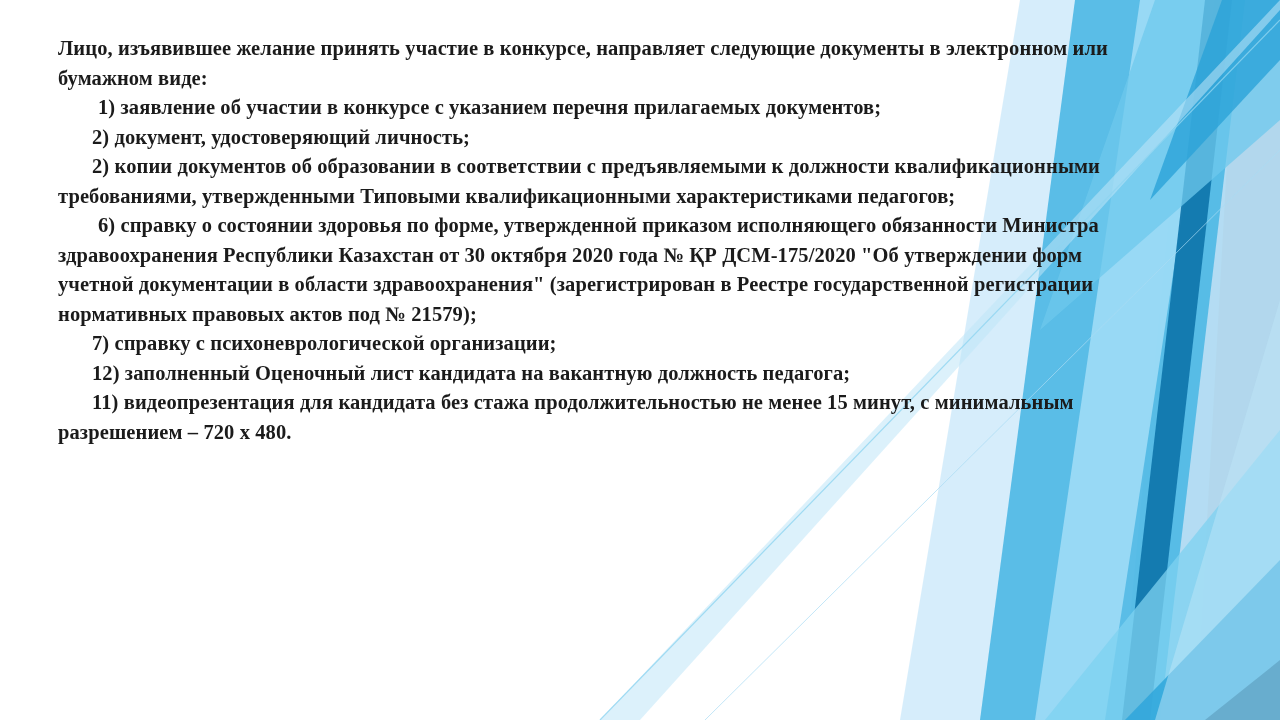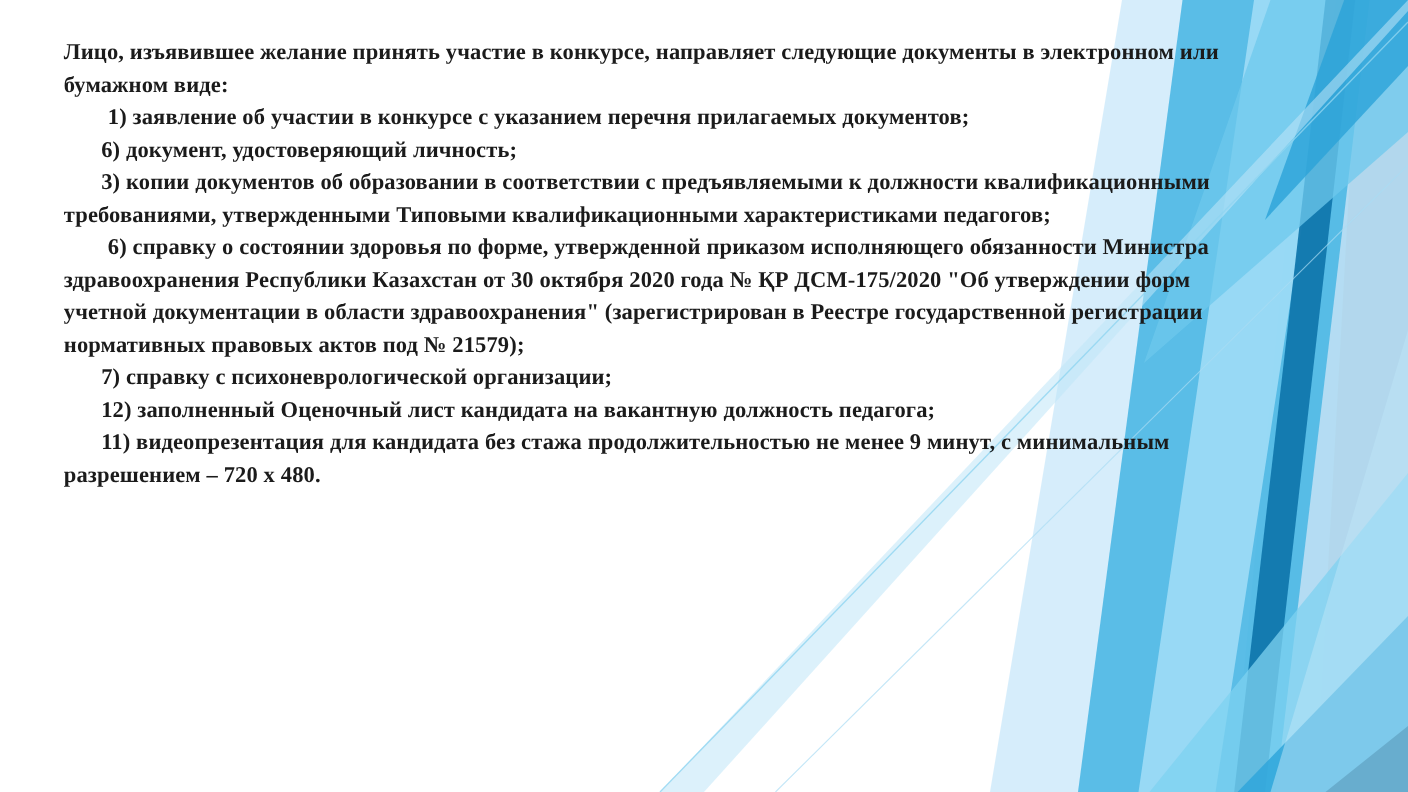--- a/index.html
+++ b/index.html
@@ -82,21 +82,21 @@
 
     <polygon points="1280,0 1280,10 640,720 600,720" fill="#bfe6f8" opacity="0.55"></polygon>
     <polygon points="1155,720 1280,300 1280,720" fill="#bde5f7" opacity="0.5"></polygon>
     <polyline points="600,720 1280,20" fill="none" stroke="#8fd4f0" stroke-width="1.2" opacity="0.8"></polyline>
     <polyline points="705,720 1280,150" fill="none" stroke="#a9dcf3" stroke-width="1" opacity="0.7"></polyline>
   </svg>
 
   <div class="content">
     <p class="para">Лицо, изъявившее желание принять участие в конкурсе, направляет следующие документы в электронном или бумажном виде:</p>
     <p class="para indent-wide">1) заявление об участии в конкурсе с указанием перечня прилагаемых документов;</p>
-    <p class="para indent">6) документ, удостоверяющий личность;</p>
-    <p class="para indent">3) копии документов об образовании в соответствии с предъявляемыми к должности квалификационными требованиями, утвержденными Типовыми квалификационными характеристиками педагогов;</p>
+    <p class="para indent">2) документ, удостоверяющий личность;</p>
+    <p class="para indent">2) копии документов об образовании в соответствии с предъявляемыми к должности квалификационными требованиями, утвержденными Типовыми квалификационными характеристиками педагогов;</p>
     <p class="para indent-wide">6) справку о состоянии здоровья по форме, утвержденной приказом исполняющего обязанности Министра здравоохранения Республики Казахстан от 30 октября 2020 года № ҚР ДСМ-175/2020 "Об утверждении форм учетной документации в области здравоохранения" (зарегистрирован в Реестре государственной регистрации нормативных правовых актов под № 21579);</p>
     <p class="para indent">7) справку с психоневрологической организации;</p>
     <p class="para indent">12) заполненный Оценочный лист кандидата на вакантную должность  педагога;</p>
-    <p class="para indent">11) видеопрезентация для кандидата без стажа продолжительностью  не менее 9 минут, с минимальным разрешением – 720 х 480.</p>
+    <p class="para indent">11) видеопрезентация для кандидата без стажа продолжительностью  не менее 15 минут, с минимальным разрешением – 720 х 480.</p>
   </div>
 
 </div>
 
 </body></html>

